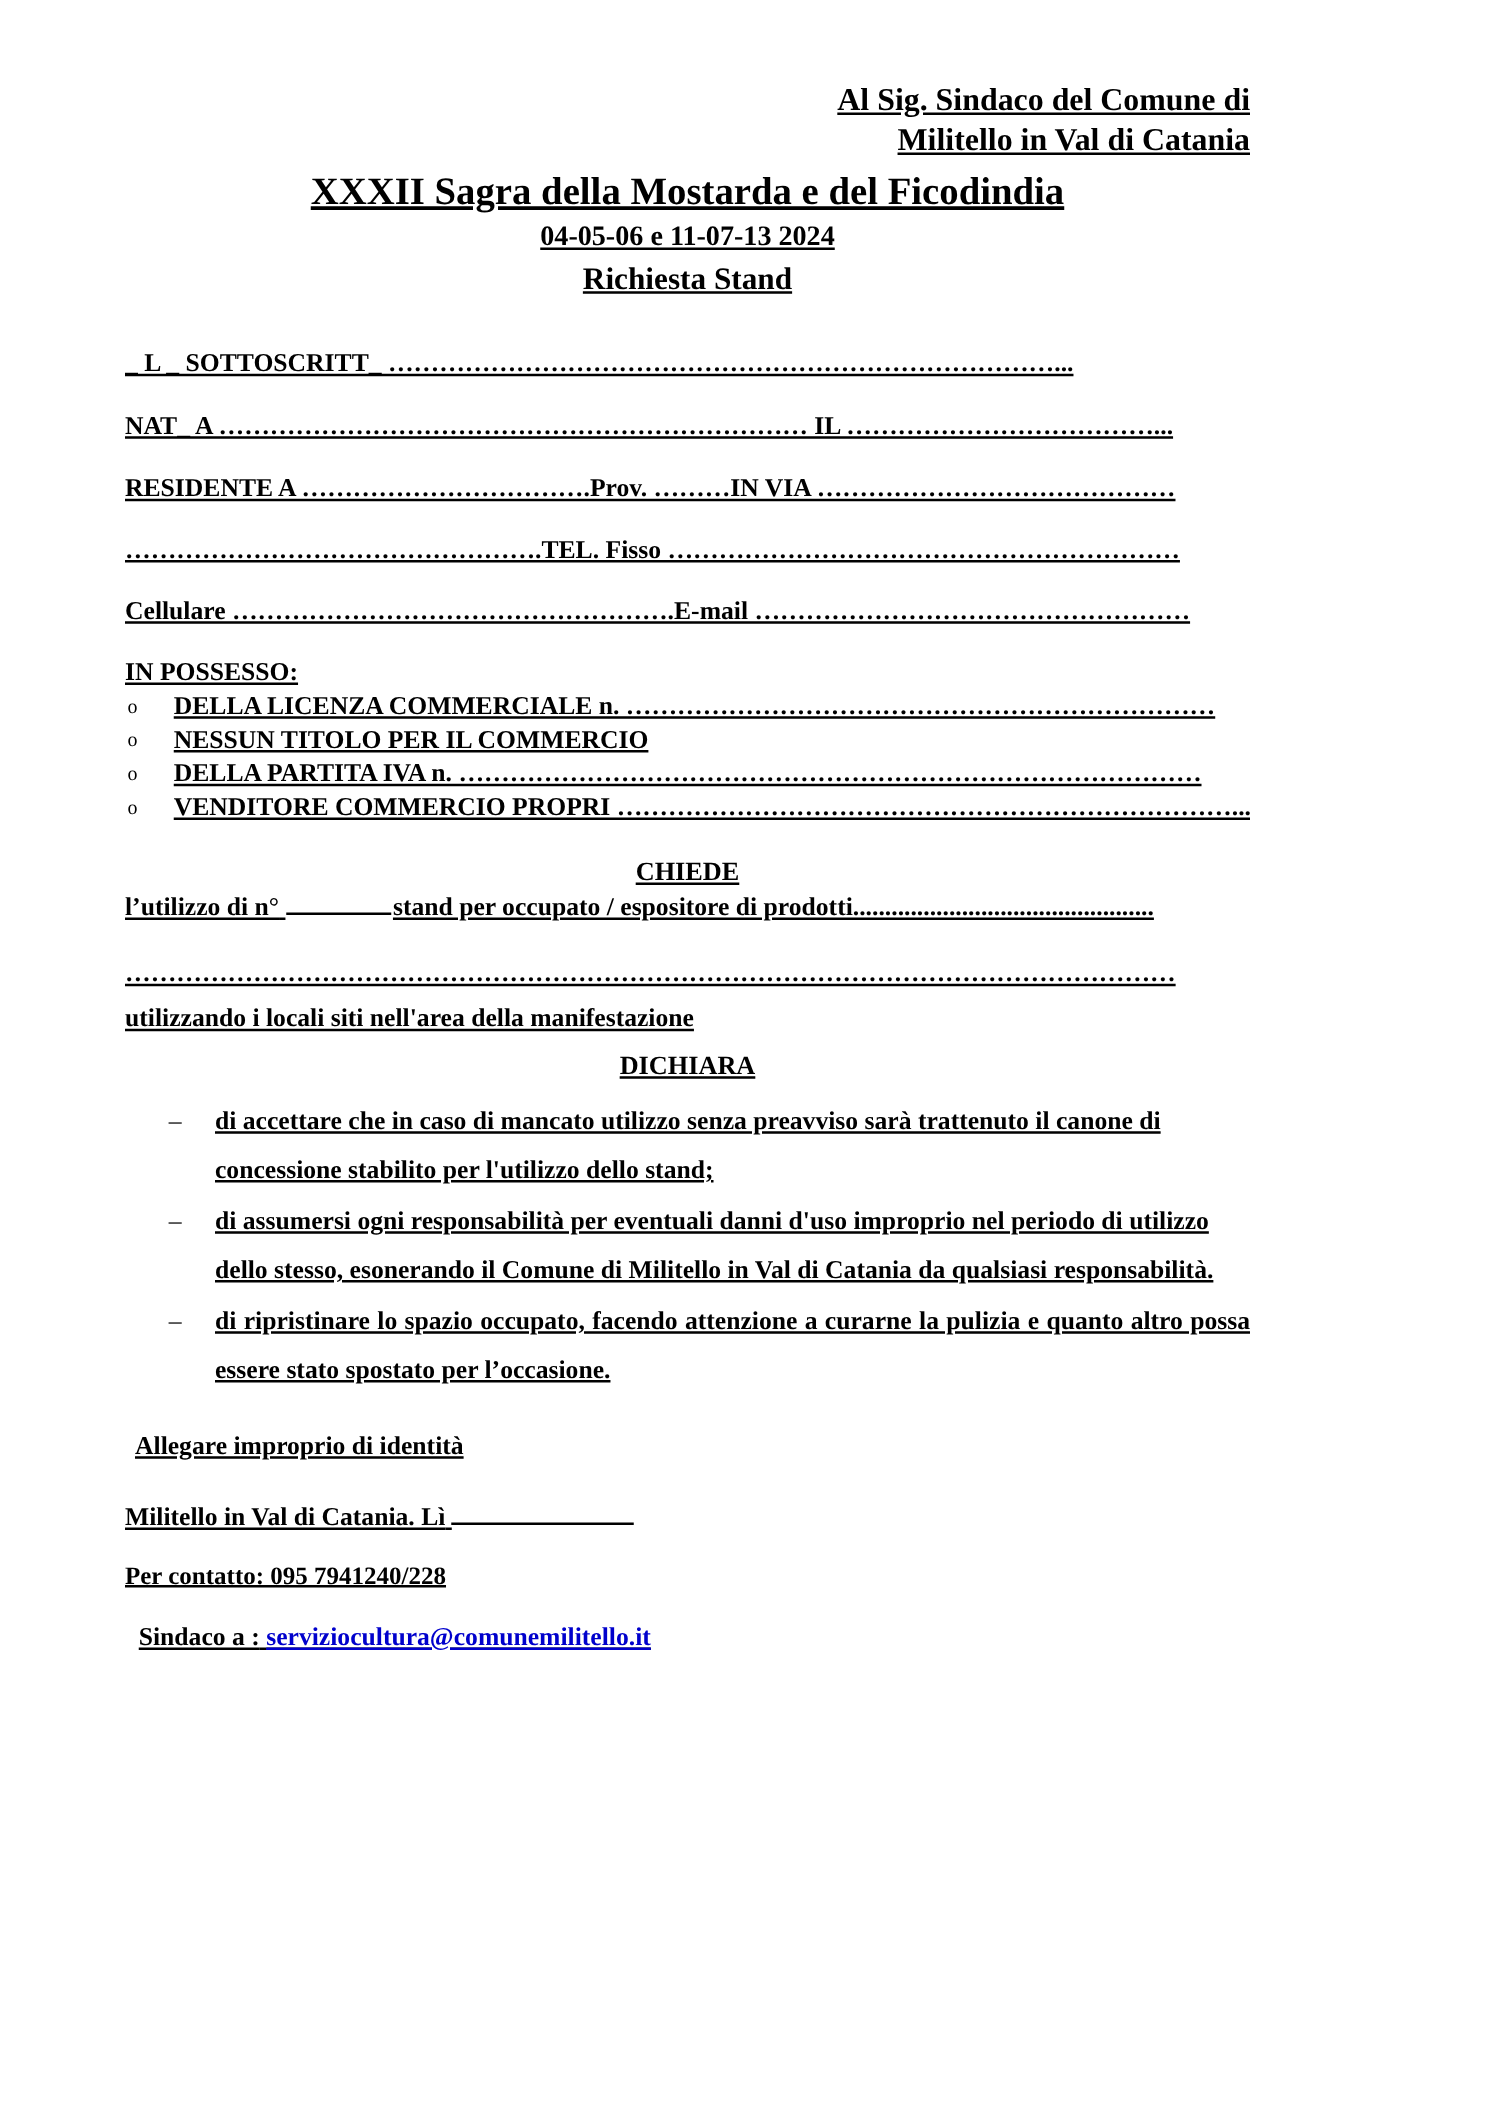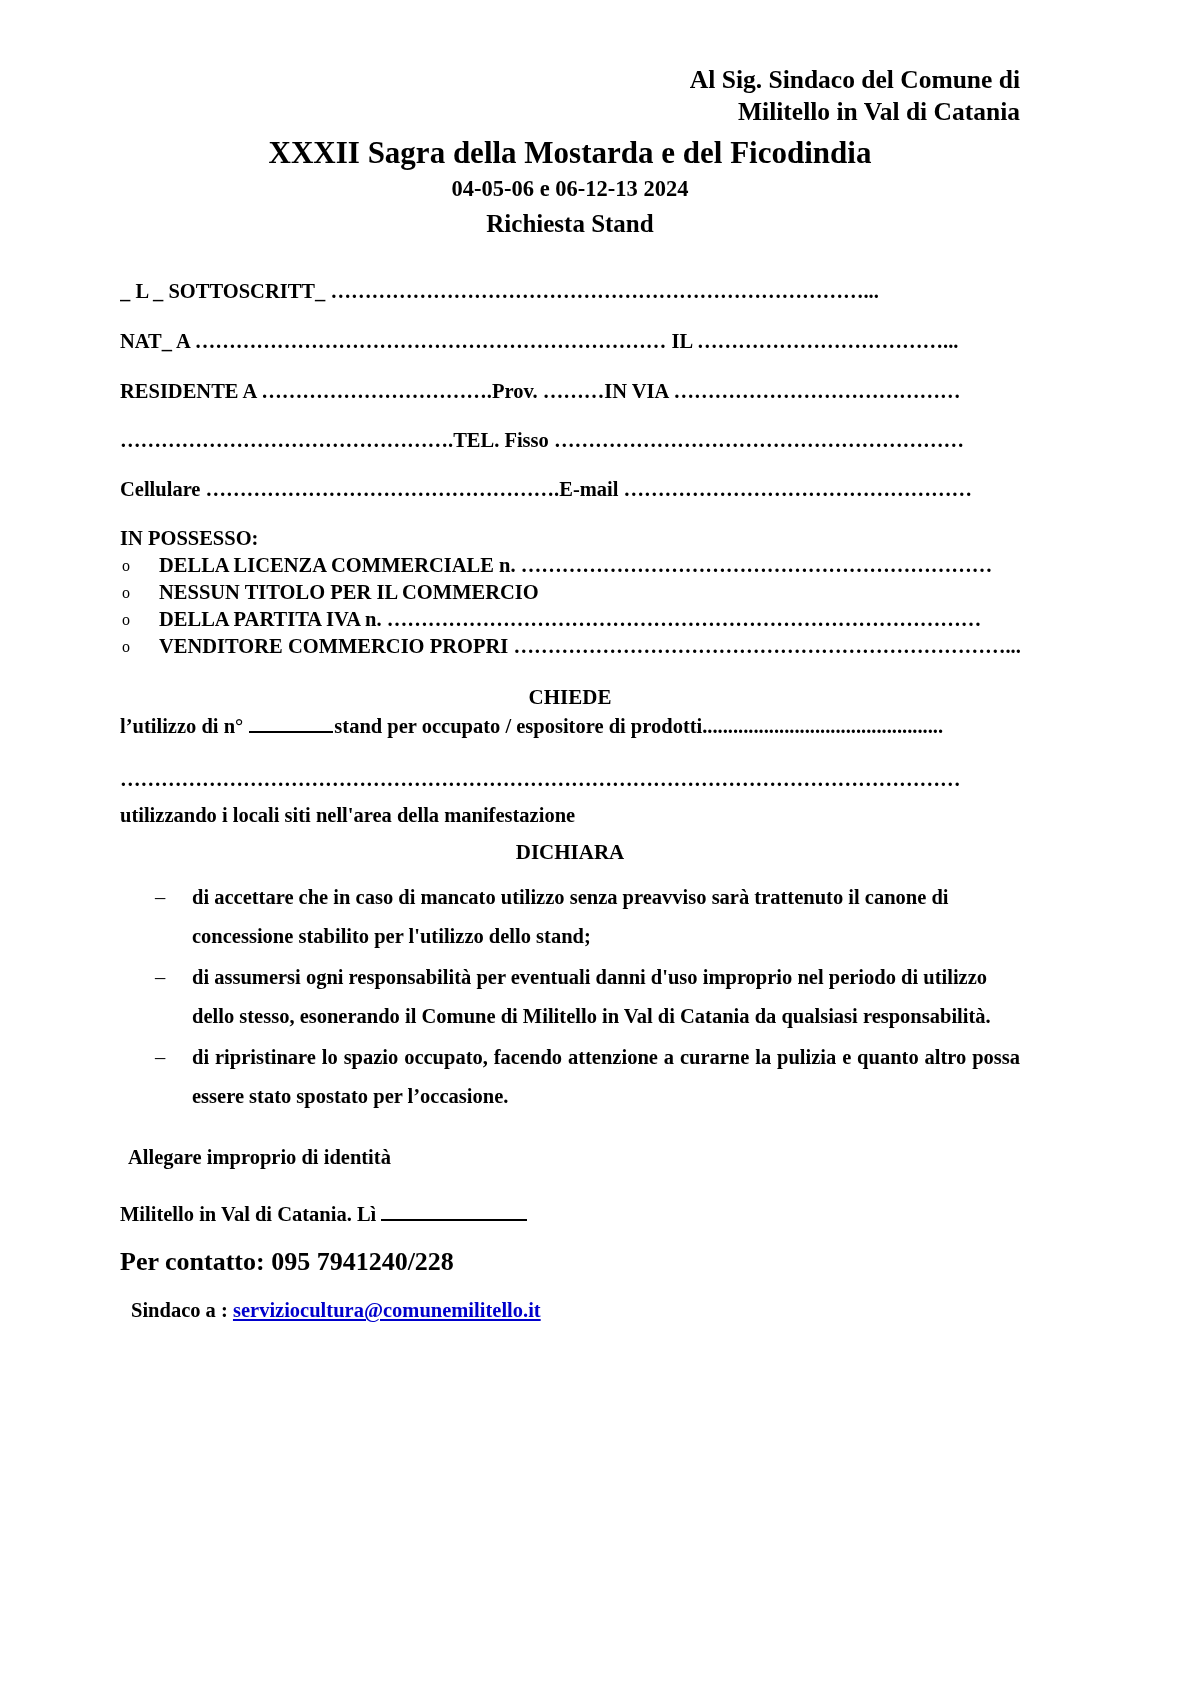--- a/index.html
+++ b/index.html
@@ -18,23 +18,24 @@
     position: relative;
     width: 1200px;
     height: 1698px;
     background: #ffffff;
     box-sizing: border-box;
     padding: 0;
     overflow: hidden;
   }
   .content {
     position: absolute;
-    left: 120px;
+    left: 100px;
     top: 0;
     width: 900px;
+    text-decoration: underline;
   }
 
   
   .hdr-addressee {
     text-align: right;
     font-weight: bold;
     font-size: 25.5px;
     line-height: 32px;
     padding-top: 64px;
   }
@@ -182,21 +183,21 @@
     margin-top: 30px;
   }
   .sign-line .blank-sign {
     display: inline-block;
     width: 146px;
     border-bottom: 2.5px solid #000;
     height: 16px;
   }
   .contact-line {
     font-weight: bold;
-    font-size: 26px;
+    font-size: 20px;
     line-height: 27px;
     margin-top: 20px;
   }
   .inviare-line {
     font-weight: bold;
     font-size: 20.5px;
     line-height: 27px;
     margin-top: 22px;
     padding-left: 11px;
   }
@@ -211,21 +212,21 @@
 
 <div class="page">
   <div class="content">
 
     <div class="hdr-addressee">
       <span>Al Sig. Sindaco del Comune di</span>
       <span class="line2">Militello in Val di Catania</span>
     </div>
 
     <div class="hdr-title">XXXII Sagra della Mostarda e del Ficodindia</div>
-    <div class="hdr-dates">04-05-06 e 06-12-13  2024</div>
+    <div class="hdr-dates">04-05-06 e 11-07-13  2024</div>
     <div class="hdr-subtitle">Richiesta Stand</div>
 
     <div class="form-block">
       <div class="form-line">_ L _ SOTTOSCRITT_ ……………………………………………………………………...</div>
       <div class="form-line">NAT_ A …………………………………………………………… IL ………………………………...</div>
       <div class="form-line tight">RESIDENTE A …………………………….Prov. ………IN VIA ……………………………………</div>
       <div class="form-line tight">………………………………………….TEL. Fisso ……………………………………………………</div>
       <div class="form-line tight">Cellulare …………………………………………….E-mail ……………………………………………</div>
     </div>
 

